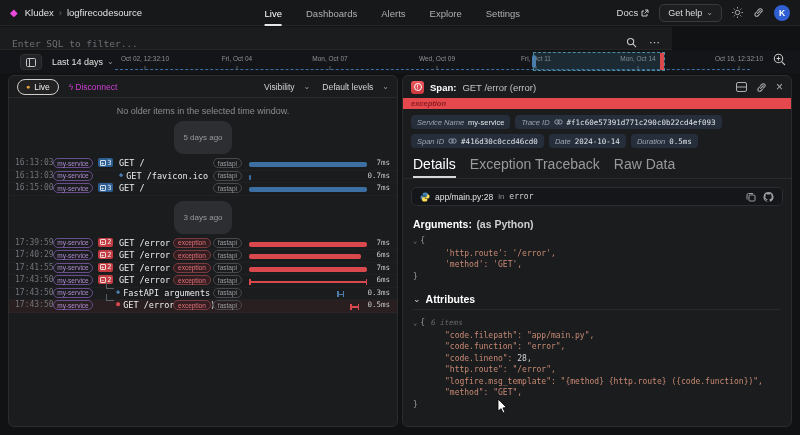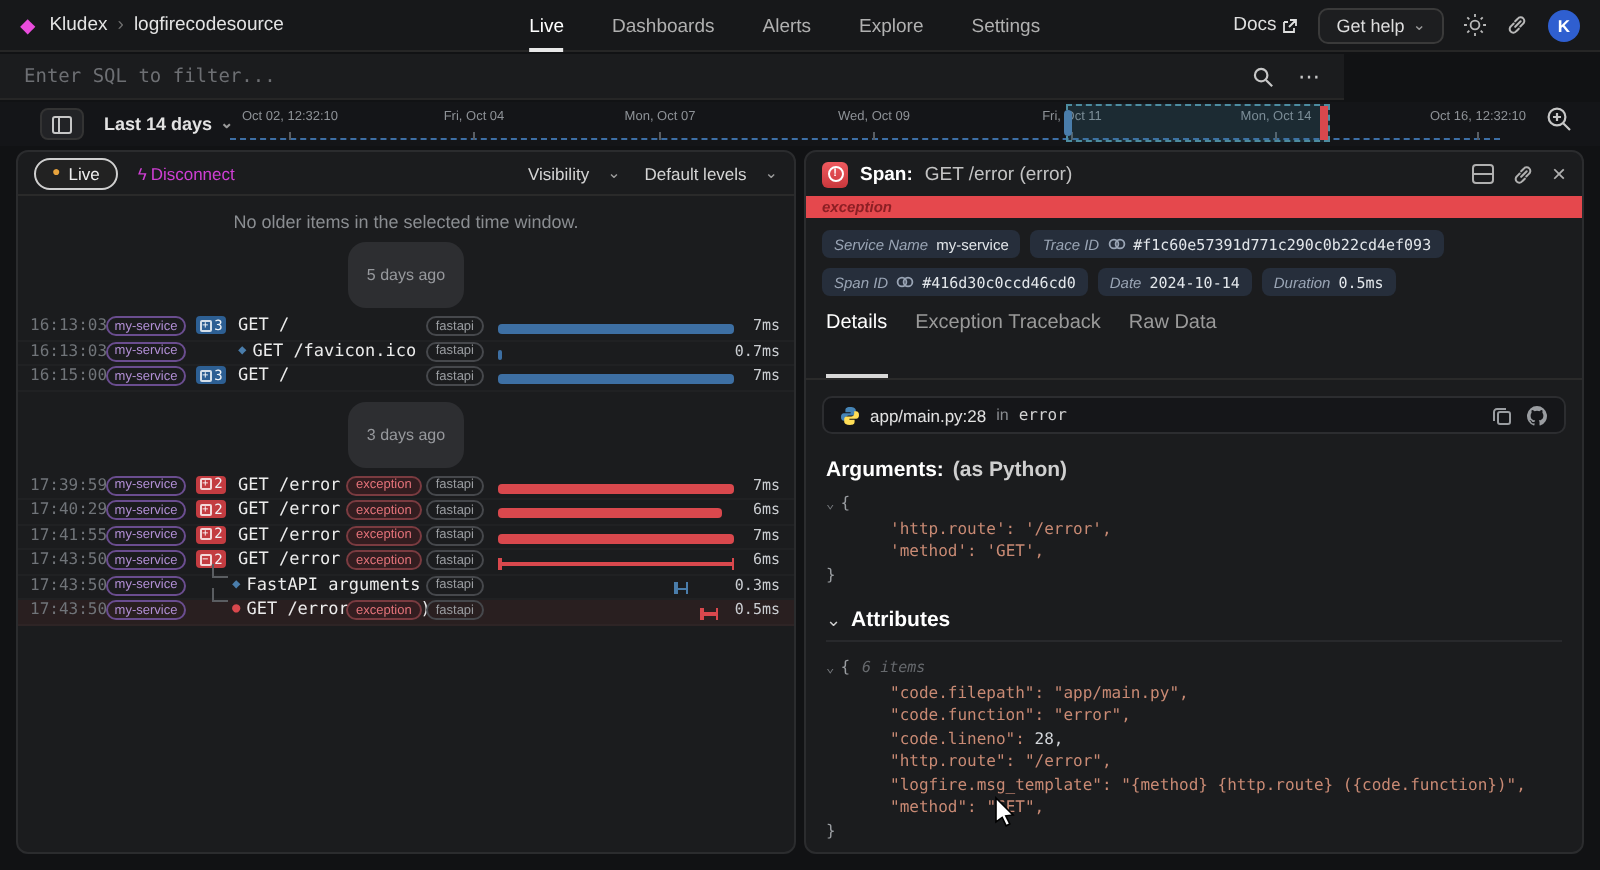--- a/index.html
+++ b/index.html
@@ -14,28 +14,28 @@
   .nav-item { height:26px; display:flex; align-items:center; font-size:9.5px; color:#b0b0b0; cursor:pointer; }
   .nav-item.active { color:#fff; border-bottom:2px solid #e8e8e8; padding-top:2px; }
   .hdr-right { margin-left:auto; display:flex; align-items:center; gap:10px; }
   .docs-link { font-size:9.5px; color:#dedede; display:flex; align-items:center; gap:3px; }
   .gethelp-btn { font-size:9px; color:#dedede; border:1px solid #3a3a3a; border-radius:5px; padding:3px 8px; display:flex; align-items:center; gap:4px; background:#1d1e20; }
   .hdr-ic { color:#b8b8b8; display:flex; align-items:center; }
   .avatar { width:16px; height:16px; border-radius:50%; background:#2f5fd0; color:#fff; font-size:8.5px; font-weight:bold; display:flex; align-items:center; justify-content:center; }
   .caret { font-size:8px; color:#9a9a9a; line-height:1; }
 
   
-  .sql-bar { position:absolute; left:0; top:27px; width:672px; height:23px; background:#1b1c1e; border-bottom:1px solid #262626; display:flex; align-items:center; padding:0 12px; }
+  .sql-bar { position:absolute; left:0; top:27px; width:672px; height:23px; background:#1b1c1e; border-bottom:1px solid #262626; display:flex; align-items:flex-end; padding:0 12px; }
   .sql-placeholder { font-family:"DejaVu Sans Mono",monospace; font-size:9.5px; color:#6d6f73; flex:1; }
   .sql-icons { display:flex; align-items:center; gap:12px; color:#c7c7c7; }
 
   
   .tl-bar { position:absolute; left:0; top:51px; width:800px; height:22px; background:#141518; display:flex; align-items:center; }
   .panel-toggle { position:absolute; left:20px; top:3px; width:22px; height:16px; background:#222326; border:1px solid #333; border-radius:4px; display:flex; align-items:center; justify-content:center; }
-  .range-dd { position:absolute; left:52px; top:3px; height:16px; display:flex; align-items:center; gap:4px; font-size:9px; font-weight:bold; color:#e3e3e3; }
+  .range-dd { position:absolute; left:52px; top:3px; height:16px; display:flex; align-items:center; gap:4px; font-size:9px; font-weight:normal; color:#e3e3e3; }
   .ruler { position:absolute; left:115px; top:0; width:645px; height:22px; }
   .tick { position:absolute; top:4px; transform:translateX(-50%); font-size:6.5px; color:#8e9297; white-space:nowrap; }
   .tickmark { position:absolute; bottom:3px; width:1px; height:4px; background:#5a5e63; transform:translateX(-50%); }
   .baseline { position:absolute; left:0; right:10px; bottom:3px; border-bottom:1px dashed #3d6fa5; }
   .selection { position:absolute; left:418px; width:132px; top:1px; height:19px; background:rgba(60,125,150,0.22); border:1px dashed #4d8ca0; }
   .sel-handle { position:absolute; left:-2px; top:2px; width:4px; height:13px; background:#4a7dab; border-radius:2px; }
   .sel-error { position:absolute; right:0px; top:0px; width:4px; height:17px; background:#d9484d; }
   .zoom-btn { position:absolute; right:14px; top:2px; color:#c7c7c7; }
 
   
@@ -91,21 +91,21 @@
   .detail-kind { font-size:9.5px; font-weight:bold; color:#fff; }
   .detail-title { font-size:9.5px; color:#c3c3c3; }
   .detail-icons { margin-left:auto; display:flex; align-items:center; gap:9px; color:#b0b0b0; }
   .banner { height:11px; background:#e5484d; color:#8c1f24; font-size:7.5px; font-style:italic; font-weight:bold; display:flex; align-items:center; padding:0 8px; }
   .meta { padding:6px 8px 4px; display:flex; flex-wrap:wrap; gap:5px; }
   .meta-badge { background:#262e3b; border-radius:4px; padding:2.5px 6px; font-size:7.5px; display:flex; align-items:center; gap:4px; }
   .meta-label { font-style:italic; color:#9aa5b5; }
   .meta-value { color:#e2e6ea; font-family:"DejaVu Sans Mono",monospace; font-size:7.5px; }
   .link-ic { display:flex; color:#9aa5b5; }
   .tabs { display:flex; gap:14px; padding:4px 10px 0; border-bottom:1px solid #2a2a2a; }
-  .tab { font-size:10px; color:#9a9a9a; padding-bottom:20px;text-align:right; }
+  .tab { font-size:14px; color:#9a9a9a; padding-bottom:4px;text-align:right; }
   .tab.active { color:#fff; border-bottom:2px solid #d8d8d8; }
   .code-row { margin:8px 8px 6px; background:#151619; border:1px solid #2c2d30; border-radius:5px; height:19px; display:flex; align-items:center; gap:5px; padding:0 8px; }
   .code-path { font-size:8.5px; color:#e2e2e2; }
   .code-in { font-size:8px; color:#8a8d91; }
   .code-fn { font-family:"DejaVu Sans Mono",monospace; font-size:8px; color:#d2d2d2; }
   .code-row-icons { margin-left:auto; display:flex; gap:7px; color:#9a9da1; }
   .section { padding:2px 10px; }
   .sec-heading { font-size:10.5px; font-weight:bold; color:#fff; }
   .sec-sub { color:#cfcfcf; }
   .codeblock { font-family:"DejaVu Sans Mono",monospace; font-size:8px; line-height:11.5px; margin-top:3px; }

